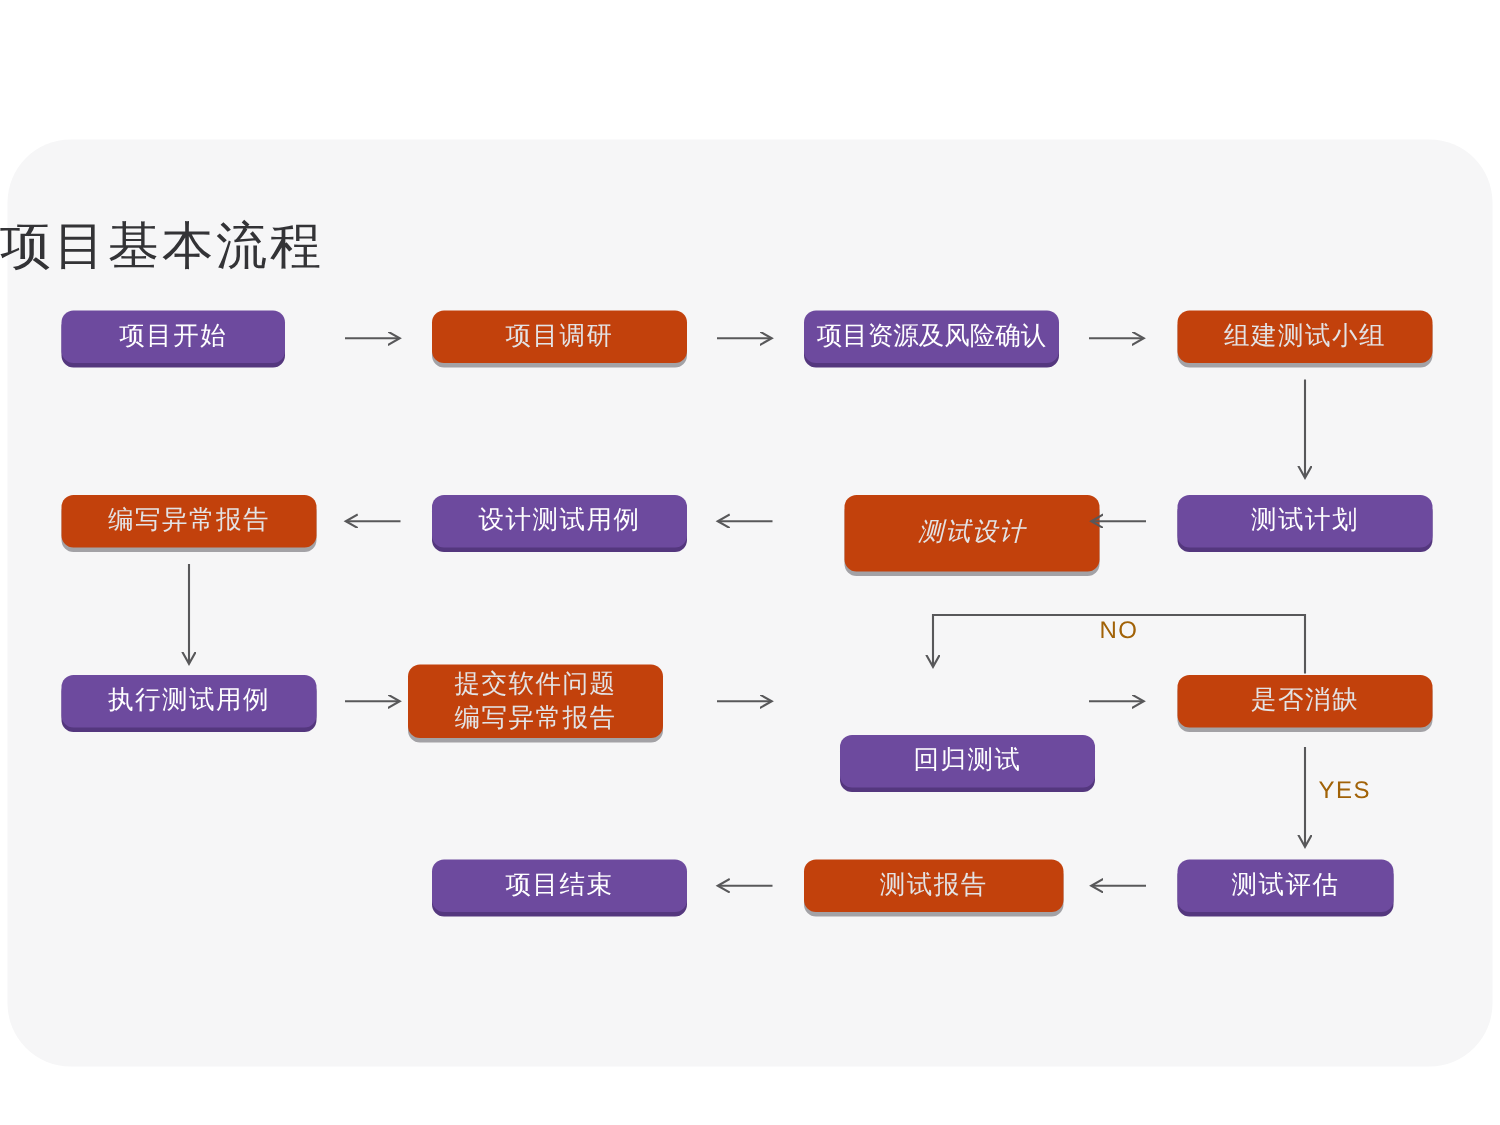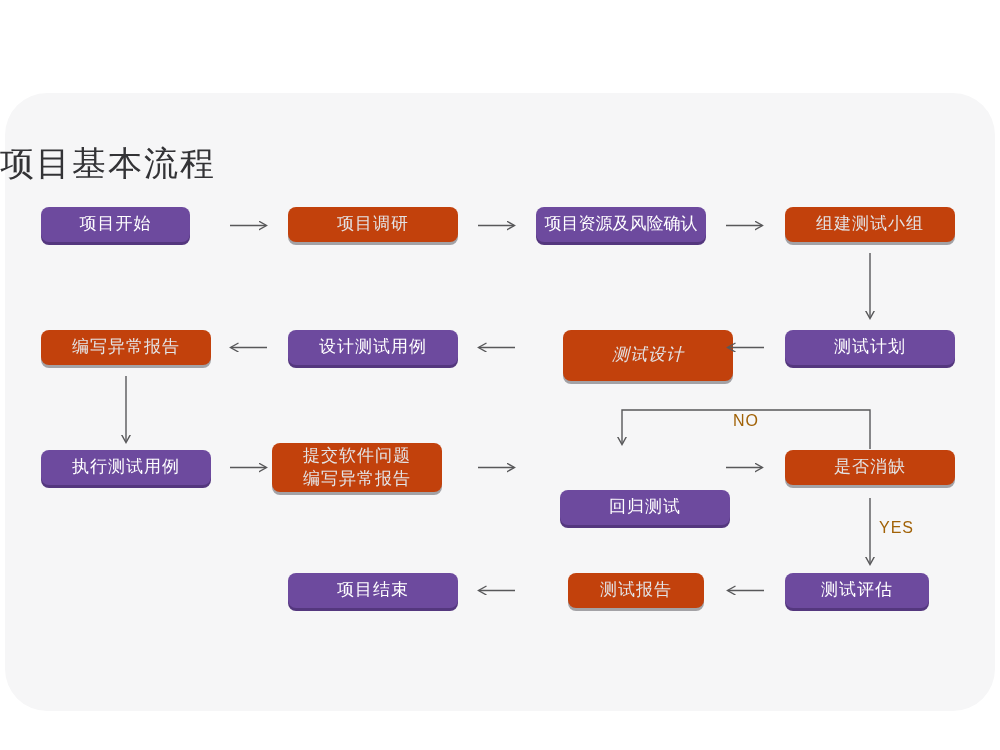--- a/index.html
+++ b/index.html
@@ -44,21 +44,21 @@
 <div class="node gray" style="left:563px;top:330px;width:170px;height:51px;font-style:italic;">测试设计</div>
 <div class="node purple" style="left:785px;top:330px;width:170px;height:35px;">测试计划</div>
 
 <div class="node purple" style="left:41px;top:450px;width:170px;height:35px;">执行测试用例</div>
 <div class="node gray" style="left:272px;top:443px;width:170px;height:49px;">提交软件问题
 编写异常报告</div>
 <div class="node purple" style="left:560px;top:450px;width:170px;height:35px;margin-top:40px;">回归测试</div>
 <div class="node gray" style="left:785px;top:450px;width:170px;height:35px;">是否消缺</div>
 
 <div class="node purple" style="left:288px;top:573px;width:170px;height:35px;">项目结束</div>
-<div class="node gray" style="left:536px;top:573px;width:136px;height:35px;margin-left:32px;">测试报告</div>
+<div class="node gray" style="left:536px;top:573px;width:173px;height:35px;">测试报告</div>
 <div class="node purple" style="left:785px;top:573px;width:144px;height:35px;">测试评估</div>
 
 <span class="edge-label" style="left:722px;top:412px;width:48px;text-align:center;">NO</span>
 <span class="edge-label" style="left:879px;top:519px;">YES</span>
 
 <svg class="arrows" width="1000" height="750" viewBox="0 0 1000 750">
   <defs>
     <marker id="ah" markerWidth="12" markerHeight="12" refX="7.5" refY="4.5" orient="auto" markerUnits="userSpaceOnUse">
       <path d="M0,0 L8,4.5 L0,9" fill="none" stroke="#58585a" stroke-width="1.4"></path>
     </marker>

